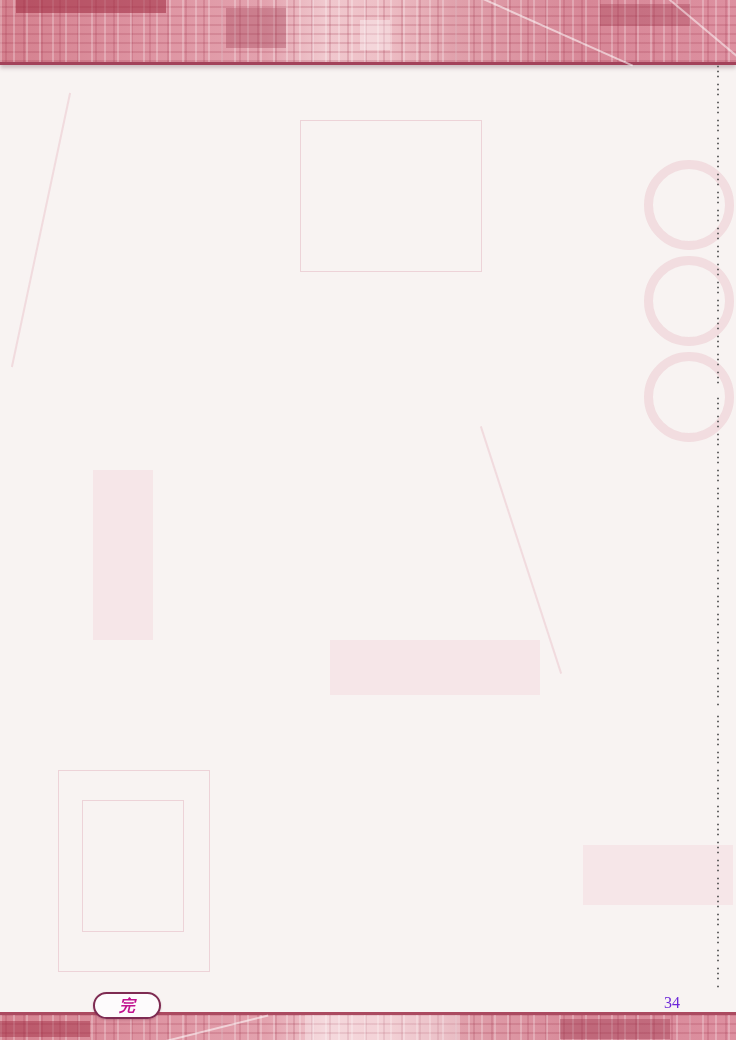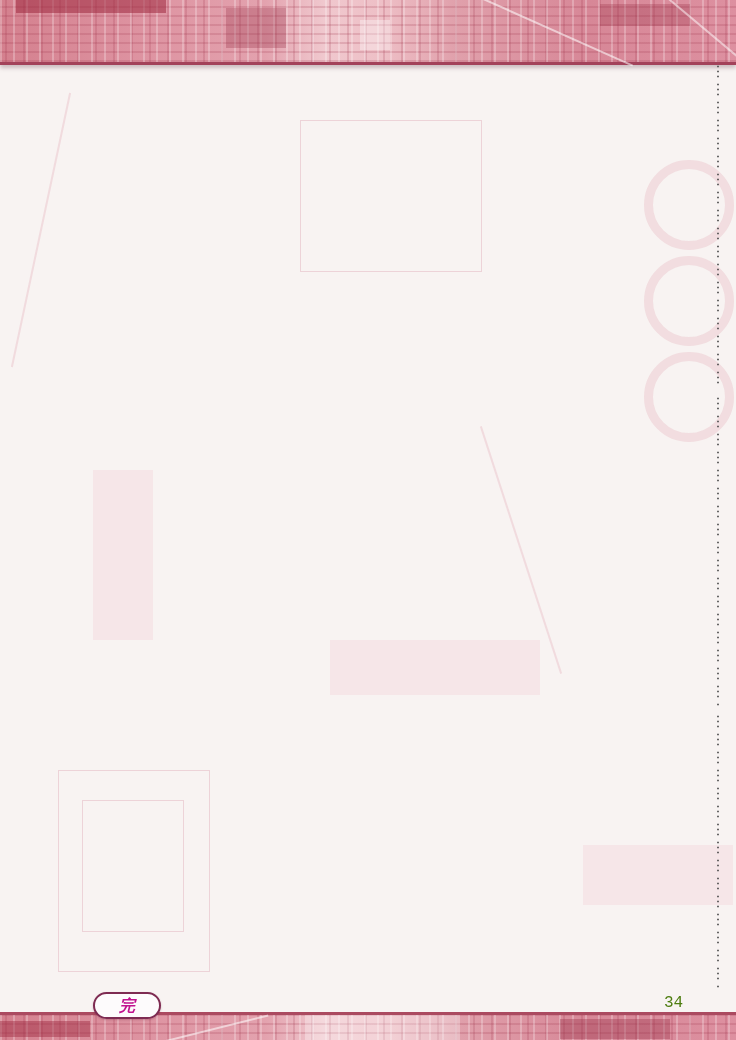--- a/index.html
+++ b/index.html
@@ -44,22 +44,22 @@
     color:#4d4d4d;
     opacity:0.85;
     overflow:hidden;
   }
   .band1{top:64px;  height:324px; left:84px;  width:649px;}
   .band2{top:396px; height:312px; left:86px;  width:647px;}
   .band3{top:714px; height:274px; left:170px; width:563px;}
   
   .page-number{
     position:absolute;top:994px;left:664px;
-    font-size:16px;color:#4d7c0f;
-    font-family:Liberation Mono, monospace;
+    font-size:16px;color:#6d28d9;
+    font-family:Liberation Serif, serif;
   }
   .end-badge{
     position:absolute;top:992px;left:93px;
     width:64px;height:23px;
     background:#fdfbfc;
     border:2px solid #7e2b52;
     border-radius:14px;
     display:flex;align-items:center;justify-content:center;
     box-shadow:0 1px 2px rgba(120,40,70,0.3);
     z-index:5;

